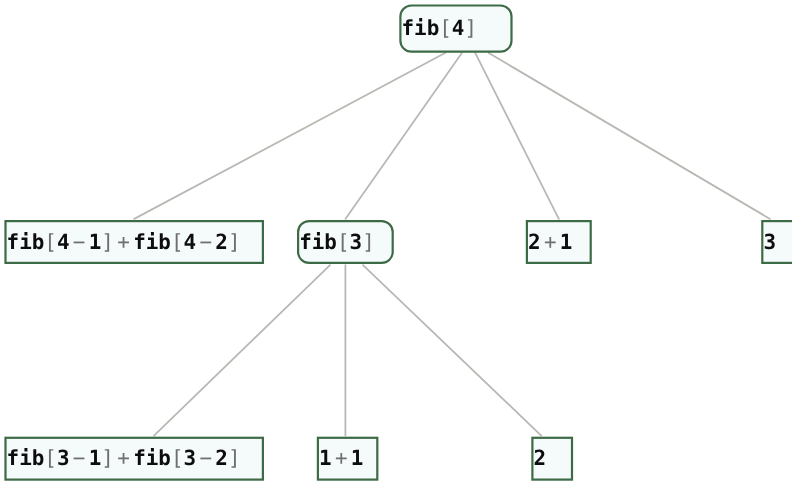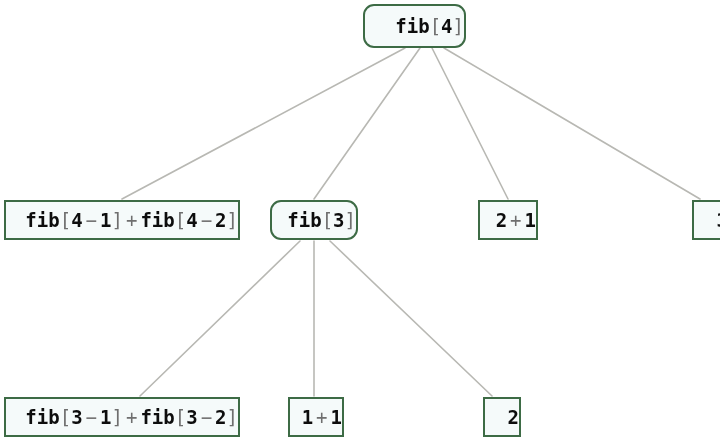--- a/index.html
+++ b/index.html
@@ -22,21 +22,21 @@
     width: 720px;
     height: 440px;
   }
   .node {
     position: absolute;
     box-sizing: border-box;
     background: #f5fafa;
     border: 2px solid #a16207;
     display: flex;
     align-items: center;
-    justify-content: flex-end;
+    justify-content: flex-start;
     z-index: 2;
     white-space: nowrap;
   }
   .node.rounded {
     border-radius: 11px;
   }
   .node.square {
     border-radius: 0;
   }
   .node-label {

